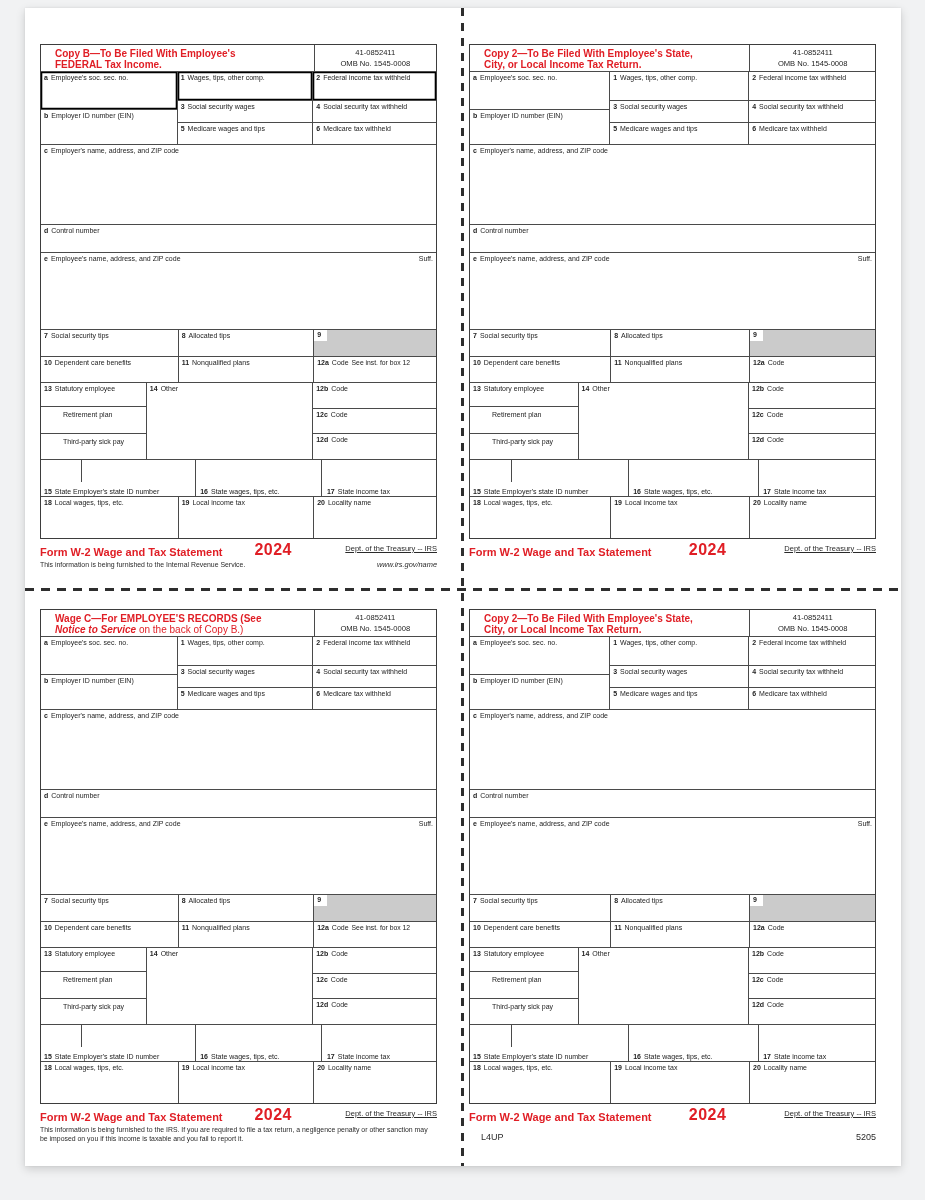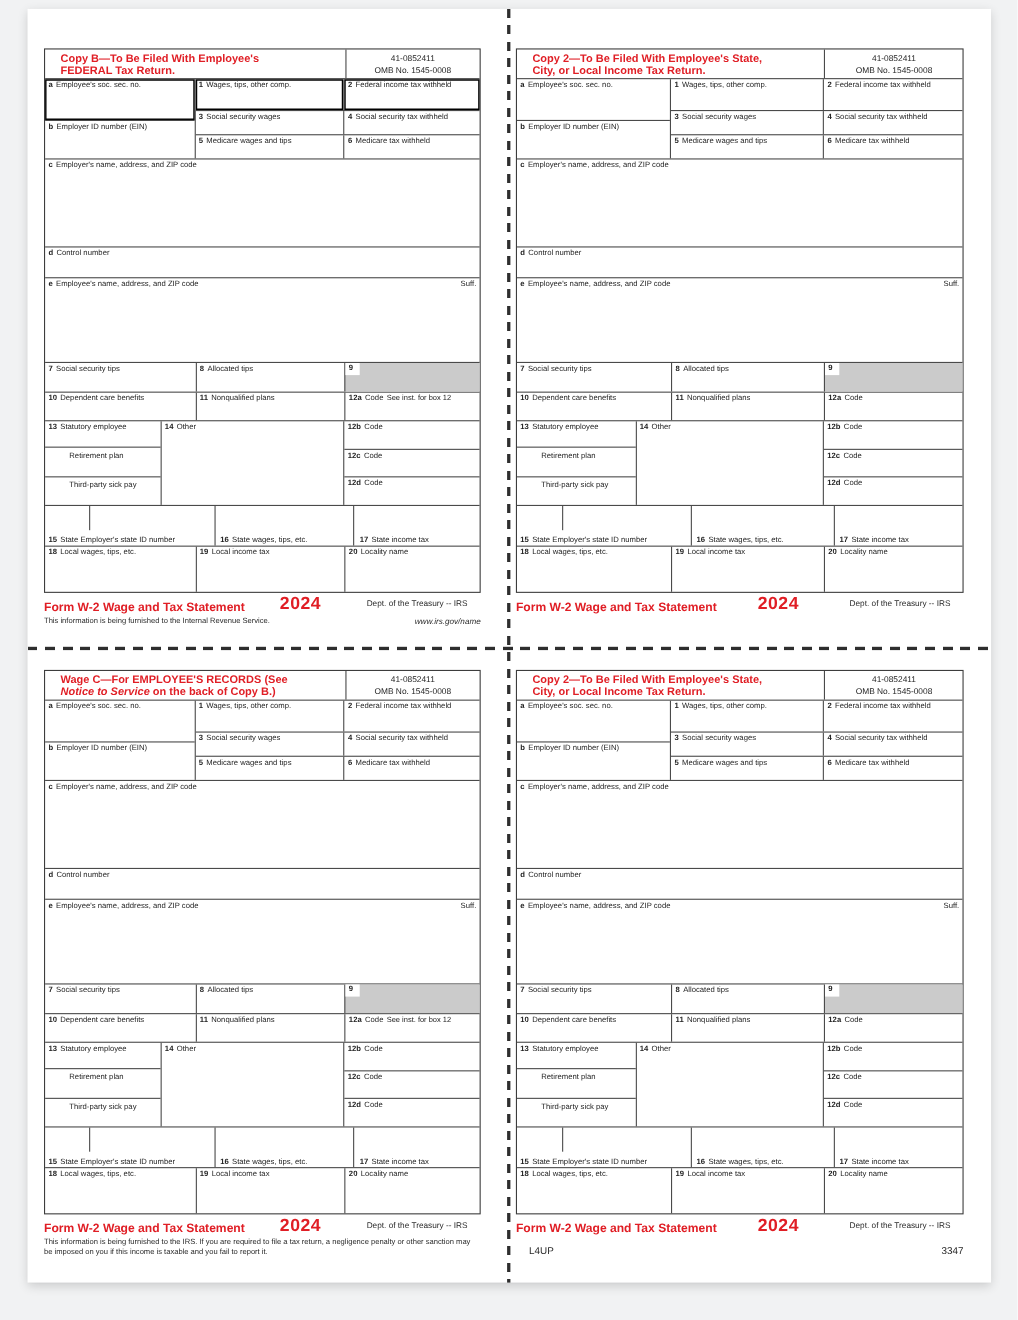--- a/index.html
+++ b/index.html
@@ -23,21 +23,21 @@
   .row:last-child{border-bottom:none;}
   .cell{box-sizing:border-box;padding:2px 3px;font-size:7px;line-height:8px;color:#232323;}
   .bnum{font-weight:bold;margin-right:3px;font-size:7px;}
   .lbl{font-size:7px;}
   .bl{border-left:1px solid #4a4a4a;}
 
   
   .hdr{height:27px;display:flex;}
   .title{flex:1;padding:2.5px 2px 0 14px;color:#e01e25;font-weight:bold;font-size:10px;line-height:11px;}
   .t2a{font-style:italic;}
-  .variant-c .t2b{font-weight:bold;text-align:right;}
+  .variant-c .t2b{font-weight:normal;text-align:right;}
   .omb{width:31%;border-left:1px solid #4a4a4a;text-align:center;font-size:7.6px;line-height:11px;padding-top:2px;box-sizing:border-box;}
 
   
   .abc{height:73px;display:flex;}
   .col-ab{width:34.6%;border-right:1px solid #4a4a4a;display:flex;flex-direction:column;box-sizing:border-box;}
   .cell-a{height:38px;border-bottom:1px solid #4a4a4a;}
   .cell-b{flex:1;}
   .col-16{flex:1;display:flex;flex-direction:column;}
   .r126{display:flex;border-bottom:1px solid #4a4a4a;}
   .r126:last-child{border-bottom:none;}
@@ -76,40 +76,40 @@
   .v1617{left:71%;bottom:0;height:100%;}
   .slbl{position:absolute;bottom:1px;font-size:7px;white-space:nowrap;}
   .s15{left:3px;} .s16{left:40.3%;} .s17{left:72.4%;}
 
   .rlocal{height:41px;display:flex;}
 
   
   .footer{position:relative;height:19px;margin-top:2px;}
   .fname{position:absolute;left:0;top:5px;color:#e01e25;font-weight:bold;font-size:11px;}
   .year{position:absolute;left:54%;top:0;color:#e01e25;font-weight:bold;font-size:16px;letter-spacing:.5px;}
-  .dept{position:absolute;right:12px;top:3px;font-size:7.5px;color:#2a2a2a;}
+  .dept{position:absolute;right:0;top:3px;font-size:7.5px;color:#2a2a2a;text-decoration:underline;}
   .footnote{display:flex;justify-content:space-between;align-items:flex-start;font-size:6.9px;line-height:8.6px;color:#2a2a2a;margin-top:1px;}
   .fn-left{flex:1;padding-right:6px;}
   .fn-right{white-space:nowrap;font-style:italic;font-size:7.4px;}
   .variant-l4up .footnote{margin-top:8px;font-size:9px;padding-left:12px;}
   .variant-l4up .fn-right{font-style:normal;font-size:9px;}
 </style>
 </head>
 <body>
 
 <div class="page"></div>
 <div class="vdash"></div>
 <div class="hdash"></div>
 
 <div id="form-b" class="w2host variant-b">
   <div class="w2grid">
     <div class="row hdr">
       <div class="title">
         <div class="t1">Copy B—To Be Filed With Employee's</div>
-        <div class="t2"><span class="t2a"></span><span class="t2b">FEDERAL Tax Return.</span></div>
+        <div class="t2"><span class="t2a"></span><span class="t2b">FEDERAL Tax Income.</span></div>
       </div>
       <div class="omb">
         <div>41-0852411</div>
         <div>OMB No. 1545-0008</div>
       </div>
     </div>
 
     <div class="row abc">
       <div class="col-ab">
         <div class="cell cell-a"><span class="bnum">a</span><span class="lbl">Employee's soc. sec. no.</span></div>
@@ -459,15 +459,15 @@
     </div>
   </div>
 
   <div class="footer">
     <span class="fname">Form W-2 Wage and Tax Statement</span>
     <span class="year">2024</span>
     <span class="dept">Dept. of the Treasury -- IRS</span>
   </div>
   <div class="footnote">
     <span class="fn-left">L4UP</span>
-    <span class="fn-right">3347</span>
+    <span class="fn-right">5205</span>
   </div>
 </div>
 
 </body></html>

